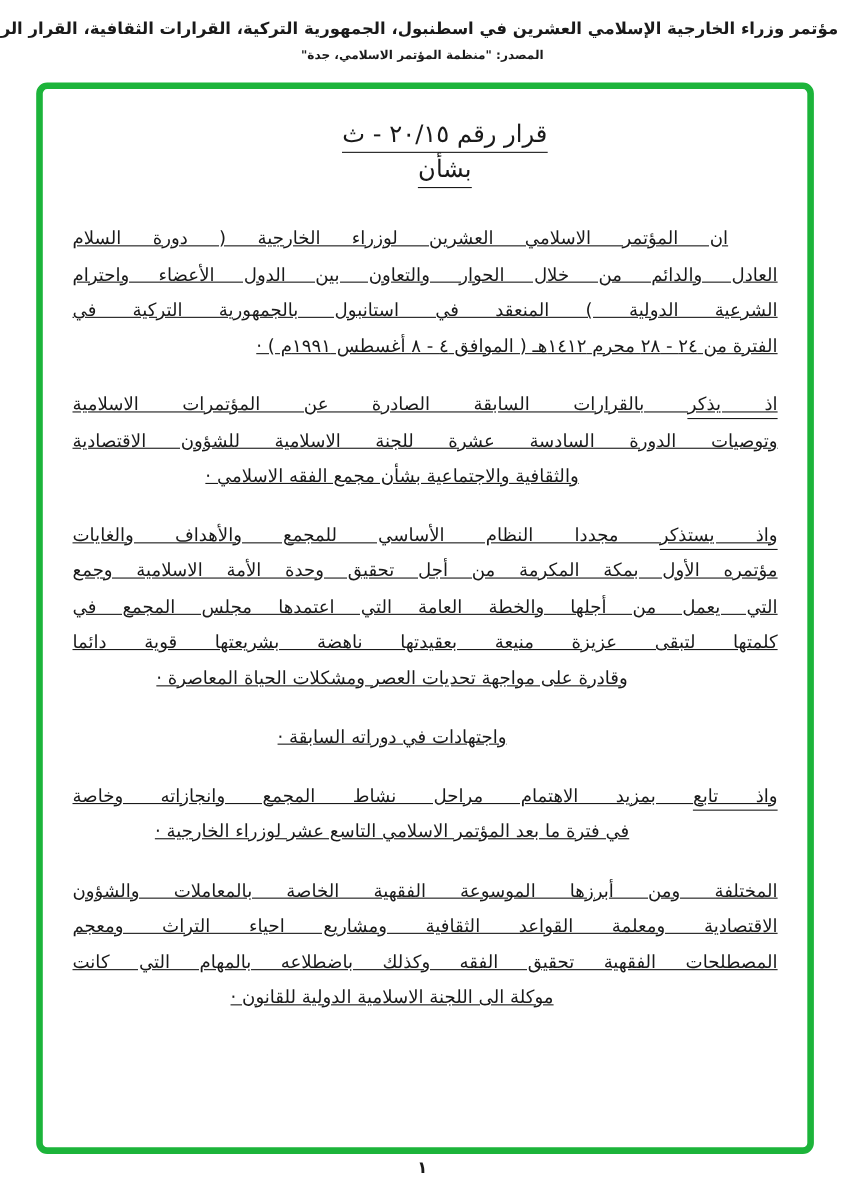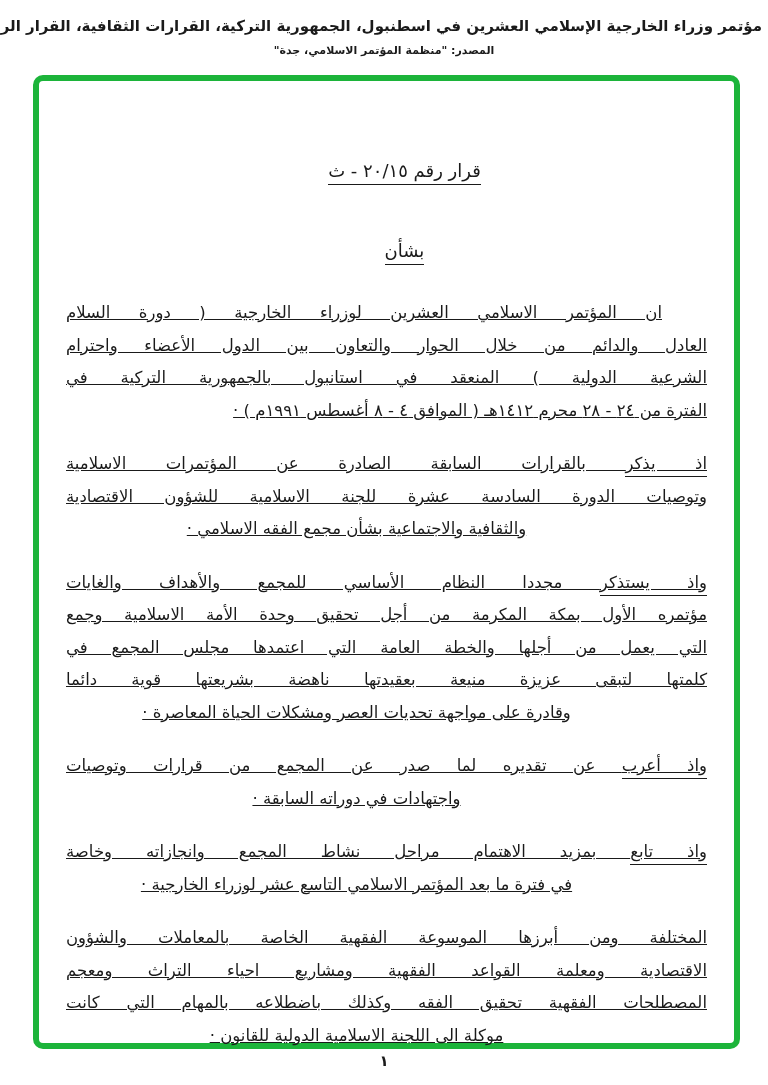--- a/index.html
+++ b/index.html
@@ -22,21 +22,21 @@
     position: absolute; left: 33px; top: 75px;
     width: 695px; height: 962px;
     border: 6px solid #1cb43a; border-radius: 10px; background: #ffffff;
   }
   .content {
     position: absolute; top: 0; left: 0; right: 0; bottom: 0;
     padding: 26px 27px 0 27px; direction: rtl;
   }
   
   .title { text-align: center; transform: translateX(18px); margin-bottom: 30px; }
-  .tline { line-height: 32px; font-size: 18px; margin-top: 48px; }
+  .tline { line-height: 32px; font-size: 22px; }
   .ul { border-bottom: 1.6px solid #1a1a1a; padding-bottom: 3px; }
   
   .para { margin: 0 0 21px 0; font-size: 16.5px; }
   .ln {
     line-height: 32.5px;
     text-align: justify; text-align-last: justify; text-decoration: underline;
   }
   .indent { text-indent: 45px; }
   .end-right  { text-align-last: auto; }
   .end-center { text-align-last: center; transform: translateX(-30px); }
@@ -77,32 +77,31 @@
 
     <div class="para">
       <div class="ln"><span class="ul">واذ يستذكر</span><span> مجددا النظام الأساسي للمجمع والأهداف والغايات</span></div>
       <div class="ln">مؤتمره الأول بمكة المكرمة من أجل تحقيق وحدة الأمة الاسلامية وجمع</div>
       <div class="ln">التي يعمل من أجلها والخطة العامة التي اعتمدها مجلس المجمع في</div>
       <div class="ln">كلمتها لتبقى عزيزة منيعة بعقيدتها ناهضة بشريعتها قوية دائما</div>
       <div class="ln end-center">وقادرة على مواجهة تحديات العصر ومشكلات الحياة المعاصرة ·</div>
     </div>
 
     <div class="para">
-      <div class="ln"><span class="ul">واذ أعرب</span><span> عن تقديره لما صدر عن المجمع من قرارات وتوصيات</span></div>
       <div class="ln end-center">واجتهادات في دوراته السابقة ·</div>
     </div>
 
     <div class="para">
       <div class="ln"><span class="ul">واذ تابع</span><span> بمزيد الاهتمام مراحل نشاط المجمع وانجازاته وخاصة</span></div>
       <div class="ln end-center">في فترة ما بعد المؤتمر الاسلامي التاسع عشر لوزراء الخارجية ·</div>
     </div>
 
     <div class="para">
       <div class="ln">المختلفة ومن أبرزها الموسوعة الفقهية الخاصة بالمعاملات والشؤون</div>
-      <div class="ln">الاقتصادية ومعلمة القواعد الفقهية ومشاريع احياء التراث ومعجم</div>
+      <div class="ln">الاقتصادية ومعلمة القواعد الثقافية ومشاريع احياء التراث ومعجم</div>
       <div class="ln">المصطلحات الفقهية تحقيق الفقه وكذلك باضطلاعه بالمهام التي كانت</div>
       <div class="ln end-center">موكلة الى اللجنة الاسلامية الدولية للقانون ·</div>
     </div>
 
   </div>
 </main>
 
 <div class="pagenum">١</div>
 
 </body></html>

